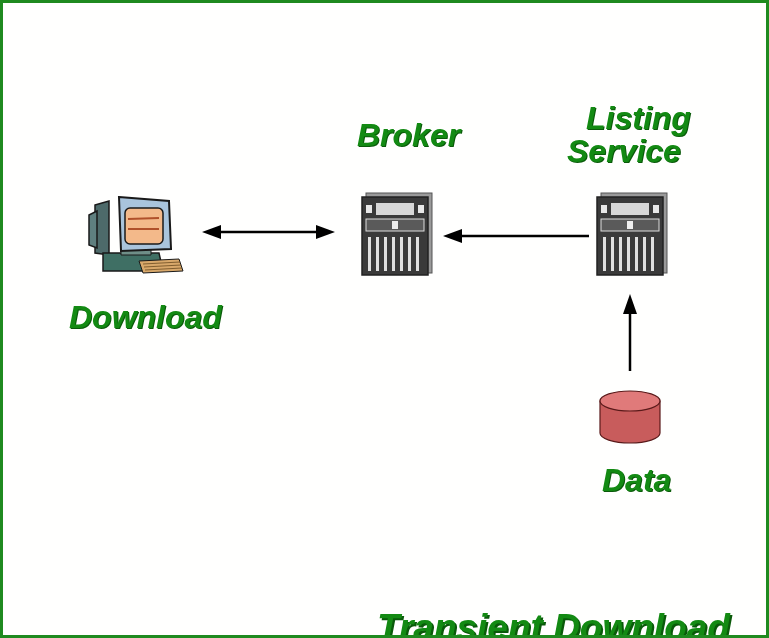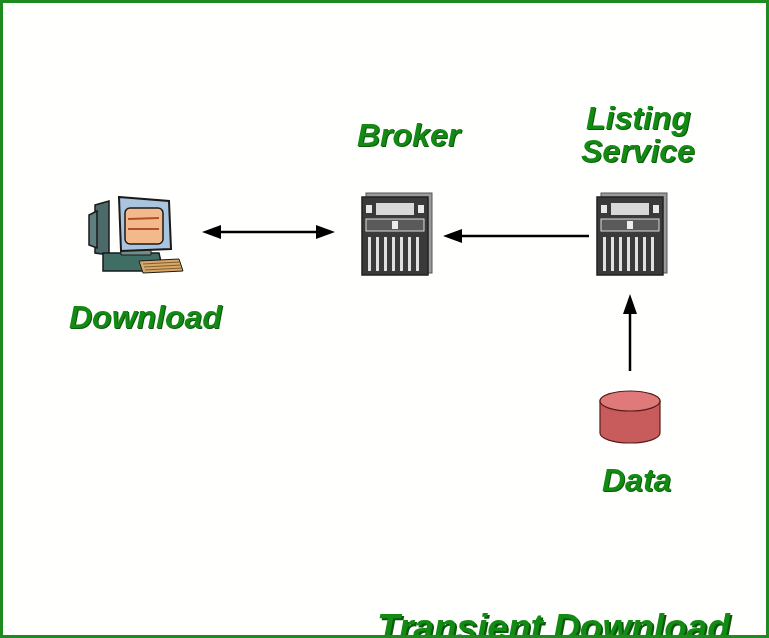--- a/index.html
+++ b/index.html
@@ -35,21 +35,21 @@
     .icon { position: absolute; }
     svg.overlay { position: absolute; left: 0; top: 0; }
   </style>
 </head>
 <body>
 
 <div id="frame">
 
   <div class="label" style="left:354px; top:116px;">Broker</div>
   <div class="label" style="left:583px; top:99px;">Listing</div>
-  <div class="label" style="left:578px; top:132px;">Service</div>
+  <div class="label" style="left:564px; top:132px;">Service</div>
   <div class="label" style="left:66px; top:298px;">Download</div>
   <div class="label" style="left:599px; top:461px;">Data</div>
   <div class="title-label" style="left:374px; top:569px;margin-top:36px;">Transient Download</div>
 
   <svg class="icon" style="left:78px; top:190px;" width="110" height="85" viewBox="0 0 110 85">
 
     <path d="M14 12 L28 8 L28 62 L14 60 Z" fill="#4d6a6a" stroke="#1a1a1a" stroke-width="1.5"></path>
     <path d="M8 22 L16 18 L16 55 L8 52 Z" fill="#5f7f7f" stroke="#1a1a1a" stroke-width="1.5"></path>
 
     <path d="M22 60 L78 60 L82 78 L22 78 Z" fill="#3f6f64" stroke="#1a1a1a" stroke-width="1.5"></path>

